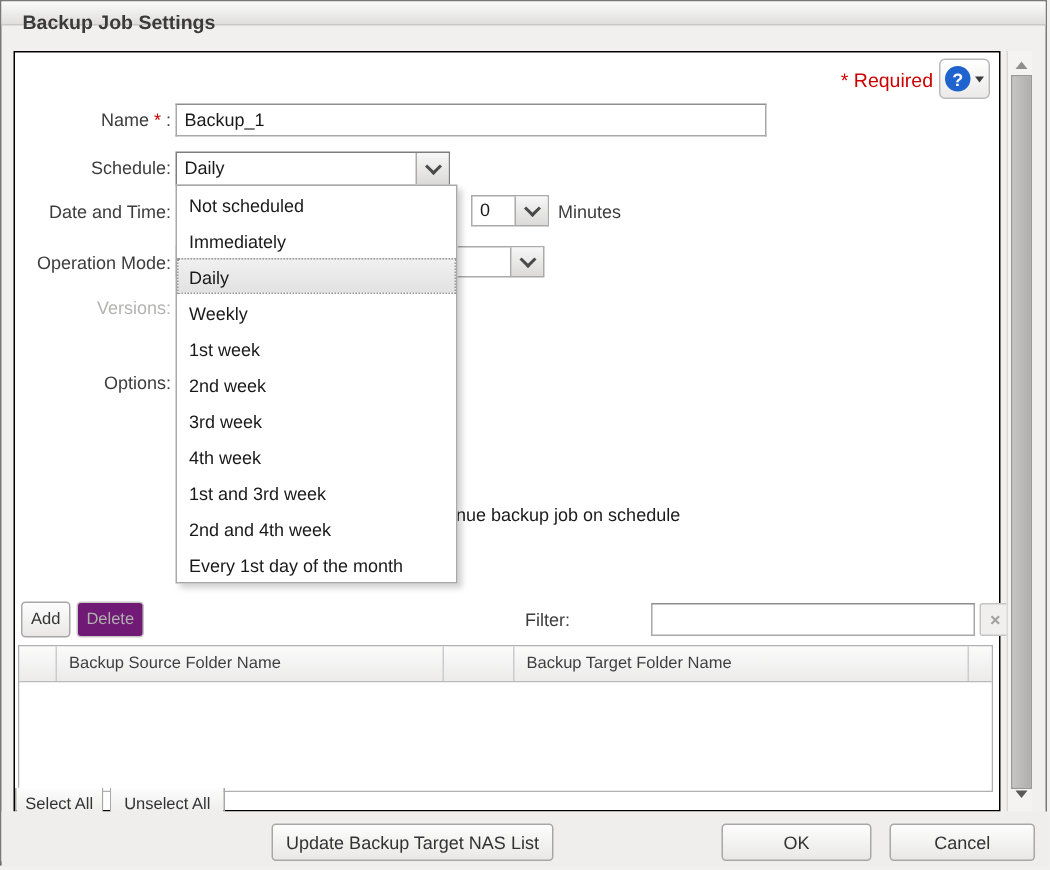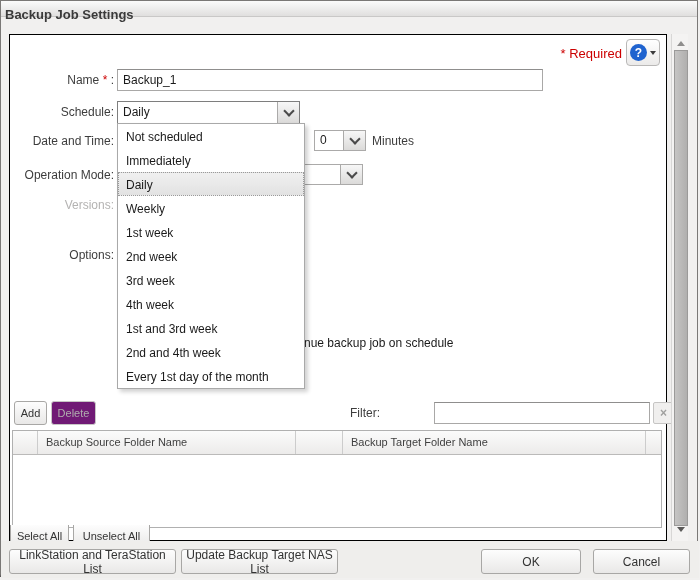--- a/index.html
+++ b/index.html
@@ -2,21 +2,21 @@
 <html><head>
 <meta charset="utf-8">
 <style>
   html,body{margin:0;padding:0;}
   body{width:700px;height:580px;position:relative;font-family:"Liberation Sans", sans-serif;
        background:#f1f0ef;overflow:hidden;}
   .dialog{position:absolute;left:0;top:0;width:698px;height:577px;
           border:1px solid #7a7876;border-bottom:3px solid #555352;background:#f1f0ef;box-sizing:border-box;}
   .titlebar{position:absolute;left:0;top:0;width:100%;height:16px;
             background:linear-gradient(#fbfbfb,#e0dfde);border-bottom:1px solid #c9c8c7;
-            line-height:28px;padding-left:4px;box-sizing:border-box;
+            line-height:28px;padding-left:14px;box-sizing:border-box;
             font-size:13px;font-weight:bold;color:#3a3a3a;}
   .panel{position:absolute;left:8px;top:33px;width:656px;height:505px;
          background:#ffffff;border:1px solid #000000;box-sizing:content-box;}
 
   
   .required-note{position:absolute;top:11px;right:44px;color:#cc0000;font-size:13px;}
   .help-btn{position:absolute;top:4px;right:6px;width:32px;height:25px;border:1px solid #b9b8b7;
             border-radius:4px;background:linear-gradient(#ffffff,#ebeae9);
             display:flex;align-items:center;justify-content:center;gap:3px;cursor:pointer;}
   .help-circle{width:17px;height:17px;border-radius:50%;background:#1f63cf;color:#fff;
@@ -74,21 +74,21 @@
   .th:last-child{border-right:none;}
   .tbody{height:72px;background:#fff;}
 
   .selall-btn{position:absolute;left:0px;top:490px;width:59px;height:23px;border-top:none;border-radius:0 0 4px 4px;}
   .unselall-btn{position:absolute;left:63px;top:490px;width:77px;height:23px;border-top:none;border-radius:0 0 4px 4px;}
 
   
   .footer{position:absolute;left:0;top:540px;width:698px;height:37px;background:#efeeec;}
   .footer .btn{position:absolute;top:8px;height:25px;font-size:12px;border-radius:3px;}
   .f-nas{left:8px;width:167px;}
-  .f-upd{left:180px;width:157px;}
+  .f-upd{left:180px;width:188px;}
   .f-ok{left:480px;width:100px;}
   .f-cancel{left:592px;width:97px;}
 
   
   .scrollbar{position:absolute;left:670px;top:33px;width:17px;height:507px;background:#f4f3f2;
              border-left:1px solid #d8d7d6;box-sizing:border-box;}
   .scroll-up{position:absolute;top:3px;left:0;width:17px;height:12px;display:flex;align-items:center;justify-content:center;cursor:pointer;}
   .tri-up{width:0;height:0;border-left:4px solid transparent;border-right:4px solid transparent;border-bottom:5px solid #8f8e8d;}
   .thumb{position:absolute;top:16px;left:2px;width:12px;height:474px;background:linear-gradient(90deg,#c6c5c4,#b0afae);
          border:1px solid #9b9a99;cursor:grab;}
@@ -108,21 +108,21 @@
     <div class="help-btn">
       <span class="help-circle">?</span>
       <span class="caret-down"></span>
     </div>
 
     <div class="flabel" style="top:38px;">
       <span>Name</span>
       <span class="red">*</span>
       <span>:</span>
     </div>
-    <input class="text-input" style="left: 107px; top: 34px; width: 426px; height: 22px;" value="Backup_1">
+    <input class="text-input" style="left: 107px; top: 34px; width: 394px; height: 22px;" value="Backup_1">
 
     <div class="flabel" style="top:70px;">Schedule:</div>
     <div class="select focused" style="left:107px;top:66px;width:183px;height:23px;">
       <span class="val">Daily</span>
       <span class="arrow">
           <span class="chev"></span>
         </span>
     </div>
 
     <div class="flabel" style="top:99px;">Date and Time:</div>
@@ -190,19 +190,18 @@
     <div class="scroll-up">
         <span class="tri-up"></span>
       </div>
     <div class="thumb"></div>
     <div class="scroll-down">
         <span class="tri-down"></span>
       </div>
   </div>
 
   <div class="footer">
-    <div class="btn f-nas">LinkStation and TeraStation List</div>
     <div class="btn f-upd">Update Backup Target NAS List</div>
     <div class="btn f-ok">OK</div>
     <div class="btn f-cancel">Cancel</div>
   </div>
 
 </div>
 
 </body></html>

